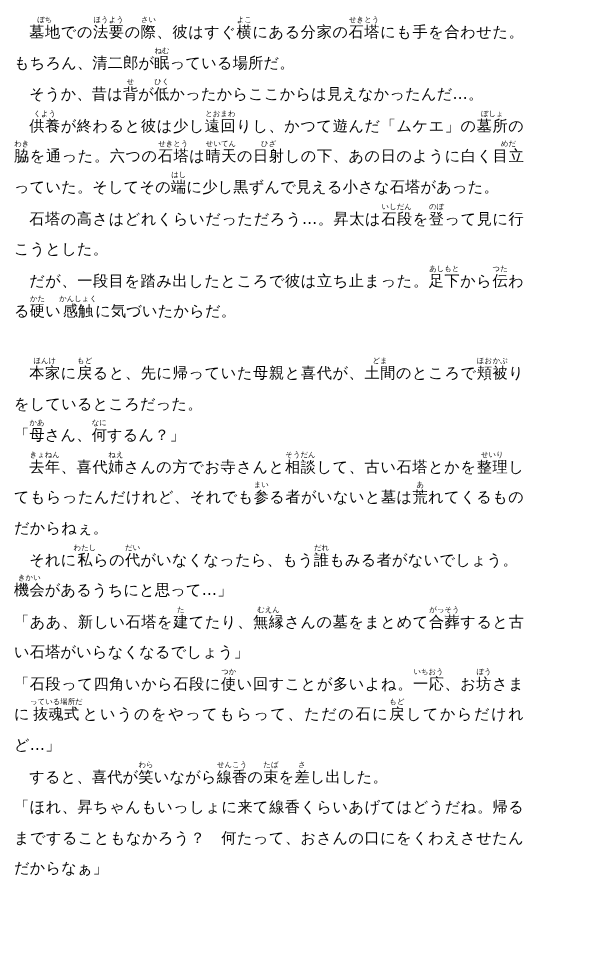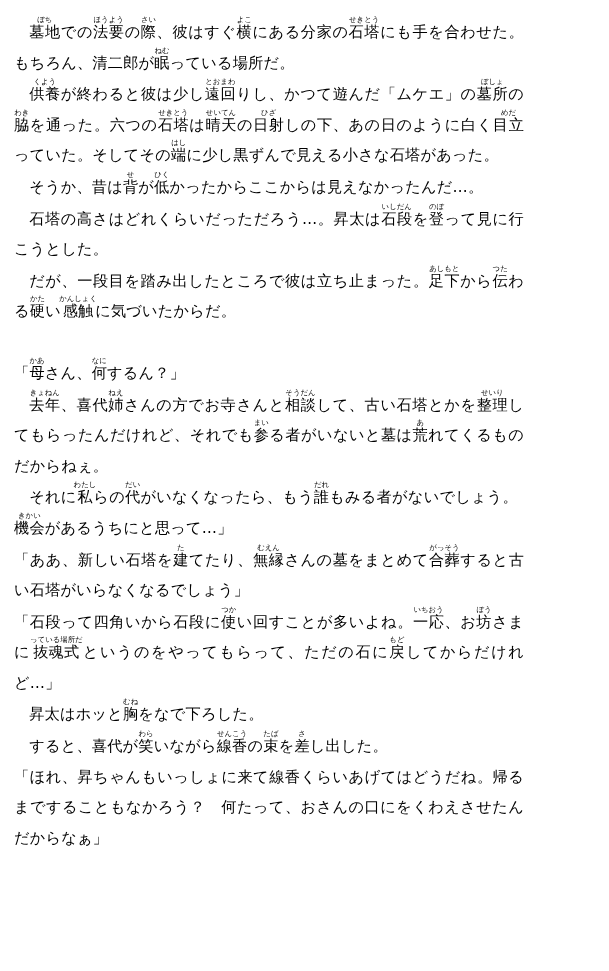--- a/index.html
+++ b/index.html
@@ -50,39 +50,42 @@
 </head>
 <body>
 
 <div class="page">
 
   <p class="para indent">
     <ruby>墓地<rt>ぼち</rt></ruby>での<ruby>法要<rt>ほうよう</rt></ruby>の<ruby>際<rt>さい</rt></ruby>、彼はすぐ<ruby>横<rt>よこ</rt></ruby>にある分家の<ruby>石塔<rt>せきとう</rt></ruby>にも手を合わせた。もちろん、清二郎が<ruby>眠<rt>ねむ</rt></ruby>っている場所だ。
   </p>
 
   <p class="para indent">
-    <ruby>供養<rt>くよう</rt></ruby>が終わると彼は少し<ruby>遠回<rt>とおまわ</rt></ruby>りし、かつて遊んだ「ムケエ」の<ruby>墓所<rt>ぼしょ</rt></ruby>の<ruby>脇<rt>わき</rt></ruby>を通った。六つの<ruby>石塔<rt>せきとう</rt></ruby>は<ruby>晴天<rt>せいてん</rt></ruby>の<ruby>日射<rt>ひざ</rt></ruby>しの下、あの日のように白く<ruby>目立<rt>めだ</rt></ruby>っていた。そしてその<ruby>端<rt>はし</rt></ruby>に少し黒ずんで見える小さな石塔があった。
+    そうか、昔は<ruby>背<rt>せ</rt></ruby>が<ruby>低<rt>ひく</rt></ruby>かったからここからは見えなかったんだ…。
   </p>
 
   <p class="para indent">
-    そうか、昔は<ruby>背<rt>せ</rt></ruby>が<ruby>低<rt>ひく</rt></ruby>かったからここからは見えなかったんだ…。
+    <ruby>供養<rt>くよう</rt></ruby>が終わると彼は少し<ruby>遠回<rt>とおまわ</rt></ruby>りし、かつて遊んだ「ムケエ」の<ruby>墓所<rt>ぼしょ</rt></ruby>の<ruby>脇<rt>わき</rt></ruby>を通った。六つの<ruby>石塔<rt>せきとう</rt></ruby>は<ruby>晴天<rt>せいてん</rt></ruby>の<ruby>日射<rt>ひざ</rt></ruby>しの下、あの日のように白く<ruby>目立<rt>めだ</rt></ruby>っていた。そしてその<ruby>端<rt>はし</rt></ruby>に少し黒ずんで見える小さな石塔があった。
   </p>
 
   <p class="para indent">
     石塔の高さはどれくらいだっただろう…。昇太は<ruby>石段<rt>いしだん</rt></ruby>を<ruby>登<rt>のぼ</rt></ruby>って見に行こうとした。
   </p>
 
   <p class="para indent">
     だが、一段目を踏み出したところで彼は立ち止まった。<ruby>足下<rt>あしもと</rt></ruby>から<ruby>伝<rt>つた</rt></ruby>わる<ruby>硬<rt>かた</rt></ruby>い<ruby>感触<rt>かんしょく</rt></ruby>に気づいたからだ。
   </p>
 
 
 
   <div class="gap"></div>
 
+  <p class="para indent">
+    <ruby>本家<rt>ほんけ</rt></ruby>に<ruby>戻<rt>もど</rt></ruby>ると、先に帰っていた母親と喜代が、<ruby>土間<rt>どま</rt></ruby>のところで<ruby>頬<rt>ほお</rt></ruby><ruby>被<rt>かぶ</rt></ruby>りをしているところだった。
+  </p>
 
   <p class="para">
     「<ruby>母<rt>かあ</rt></ruby>さん、<ruby>何<rt>なに</rt></ruby>するん？」
   </p>
 
 
   <p class="para indent">
     <ruby>去年<rt>きょねん</rt></ruby>、喜代<ruby>姉<rt>ねえ</rt></ruby>さんの方でお寺さんと<ruby>相談<rt>そうだん</rt></ruby>して、古い石塔とかを<ruby>整理<rt>せいり</rt></ruby>してもらったんだけれど、それでも<ruby>参<rt>まい</rt></ruby>る者がいないと墓は<ruby>荒<rt>あ</rt></ruby>れてくるものだからねぇ。
   </p>
 
@@ -93,23 +96,20 @@
 
   <p class="para">
     「ああ、新しい石塔を<ruby>建<rt>た</rt></ruby>てたり、<ruby>無縁<rt>むえん</rt></ruby>さんの墓をまとめて<ruby>合葬<rt>がっそう</rt></ruby>すると古い石塔がいらなくなるでしょう」
   </p>
 
 
   <p class="para">
     「石段って四角いから石段に<ruby>使<rt>つか</rt></ruby>い回すことが多いよね。<ruby>一応<rt>いちおう</rt></ruby>、お<ruby>坊<rt>ぼう</rt></ruby>さまに<ruby>抜魂式<rt>っている場所だ</rt></ruby>というのをやってもらって、ただの石に<ruby>戻<rt>もど</rt></ruby>してからだけれど…」
   </p>
 
-  <p class="para indent">
-    昇太はホッと<ruby>胸<rt>むね</rt></ruby>をなで下ろした。
-  </p>
 
   <p class="para indent">
     すると、喜代が<ruby>笑<rt>わら</rt></ruby>いながら<ruby>線香<rt>せんこう</rt></ruby>の<ruby>束<rt>たば</rt></ruby>を<ruby>差<rt>さ</rt></ruby>し出した。
   </p>
 
   <p class="para">
     「ほれ、昇ちゃんもいっしょに来て線香くらいあげてはどうだね。帰るまですることもなかろう？　何たって、おさんの口にをくわえさせたんだからなぁ」
   </p>
 
 </div>

